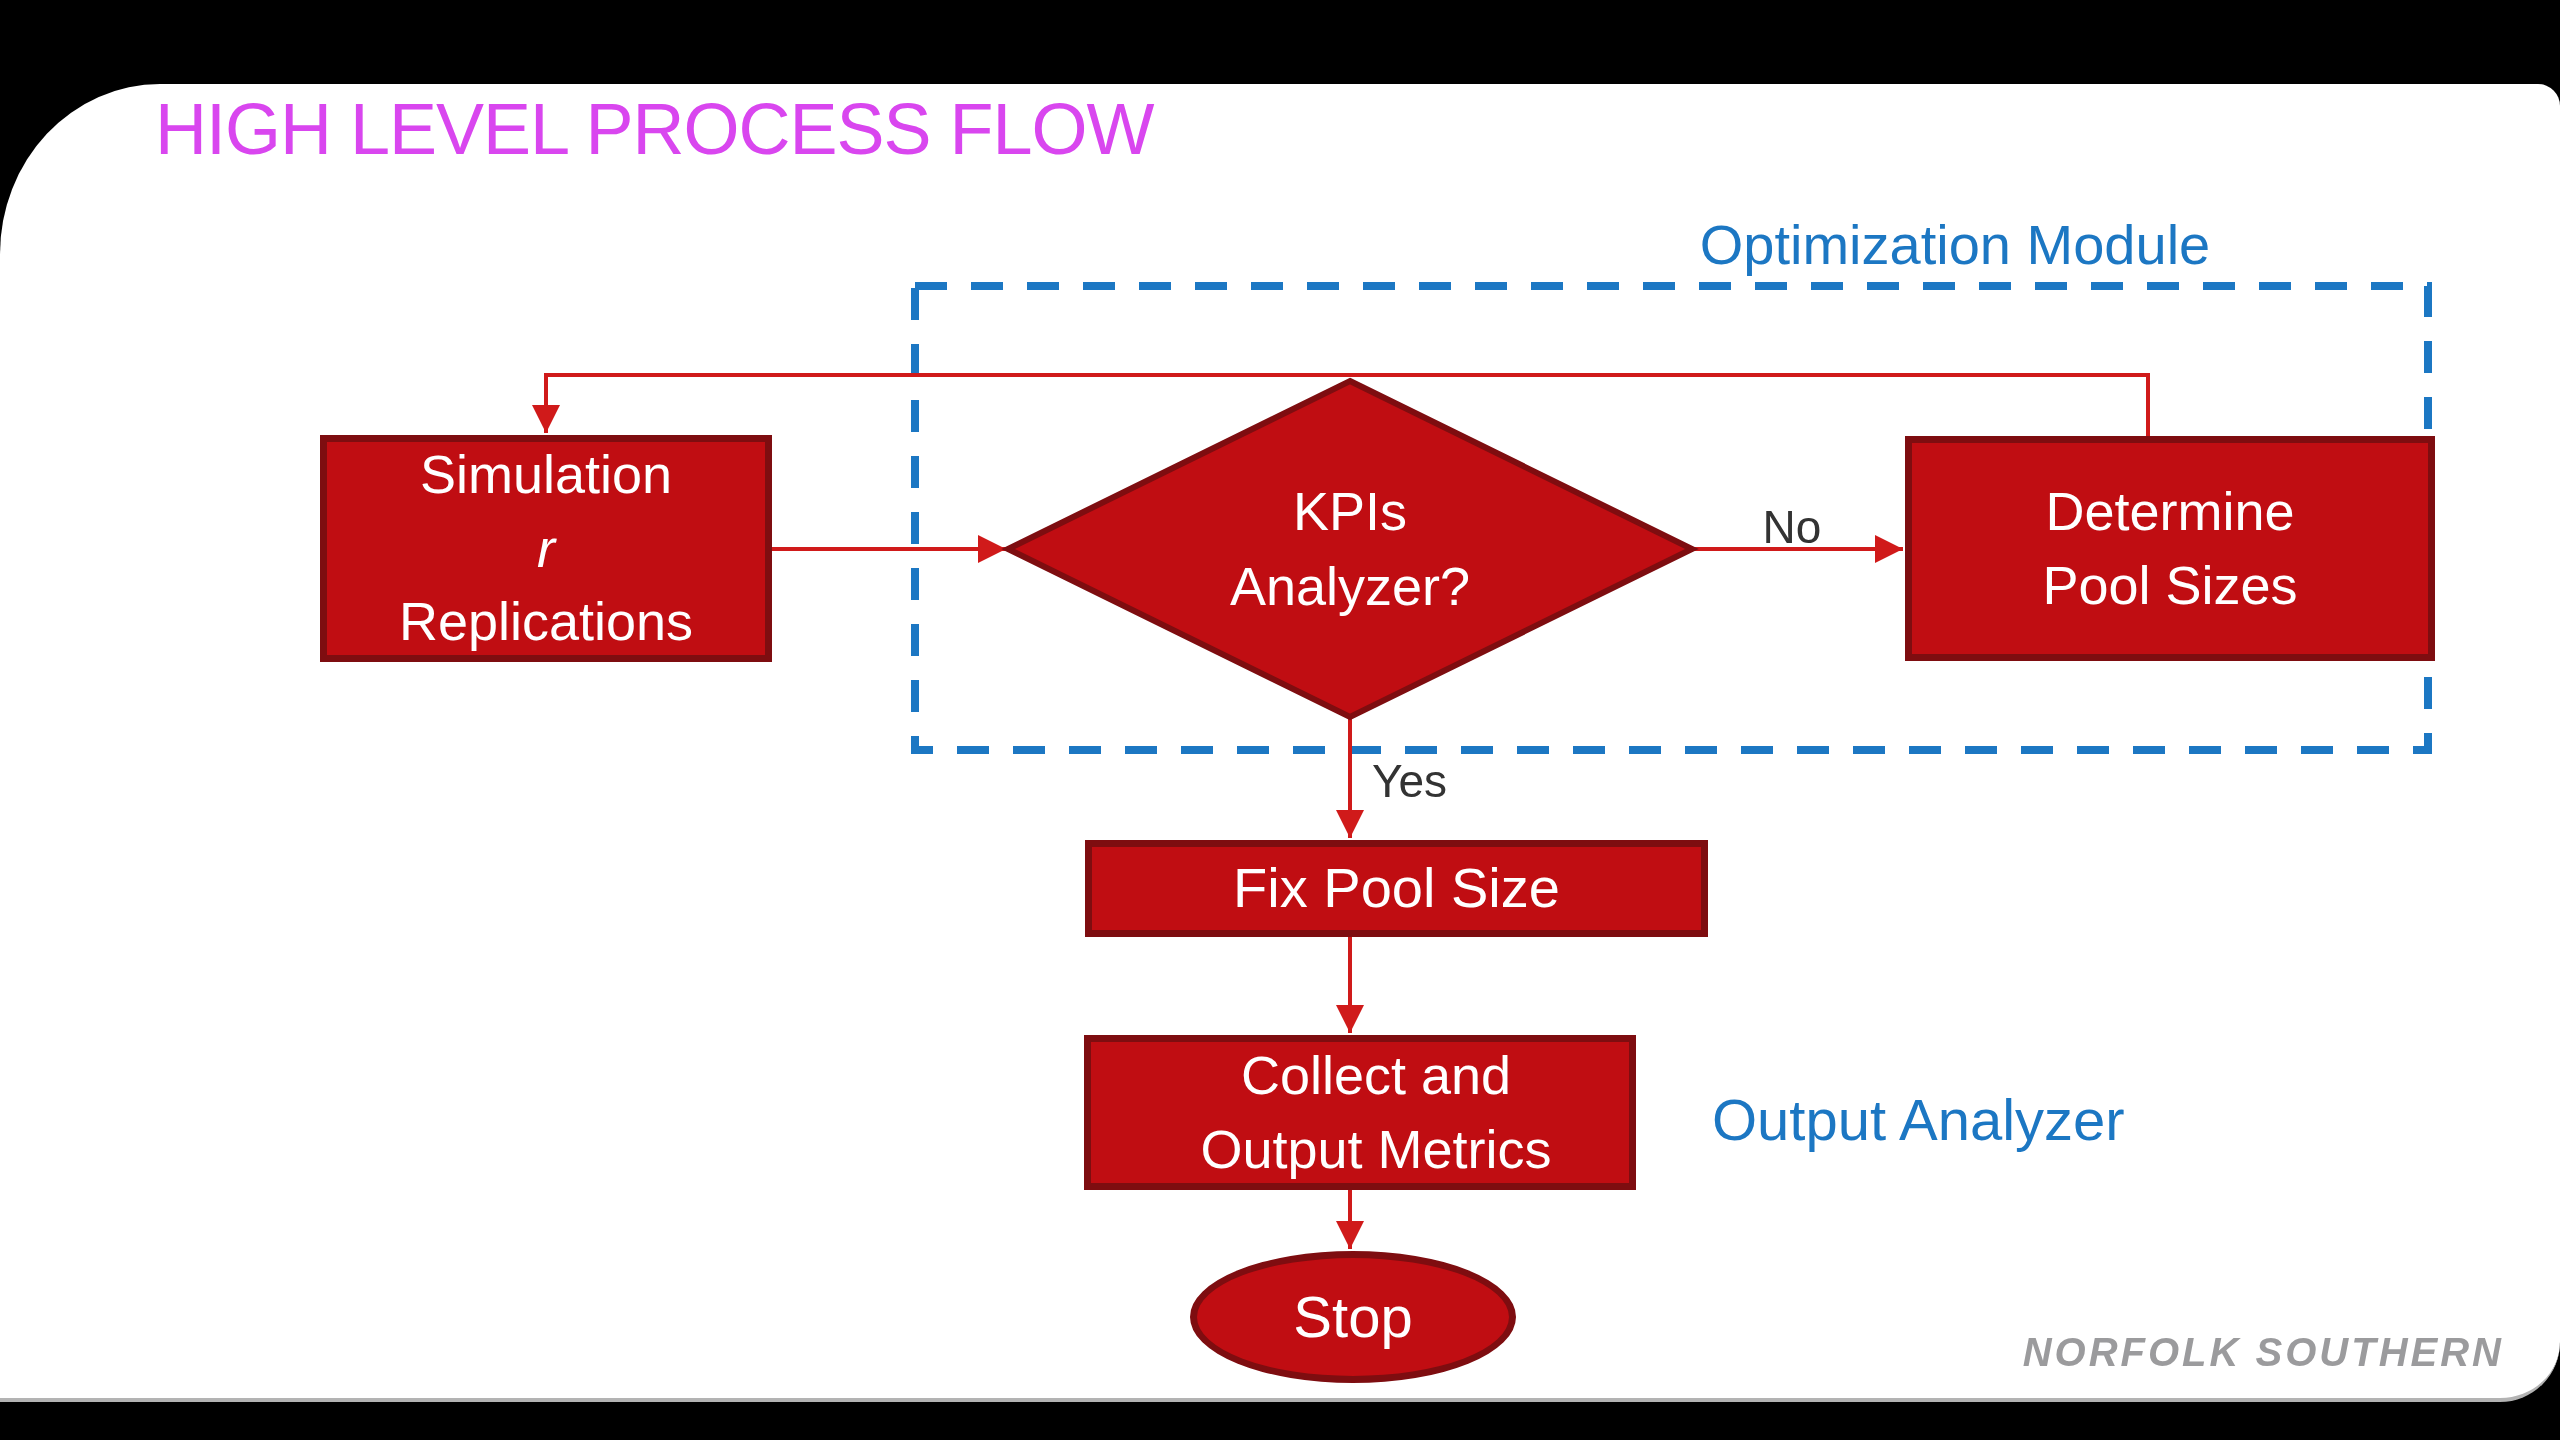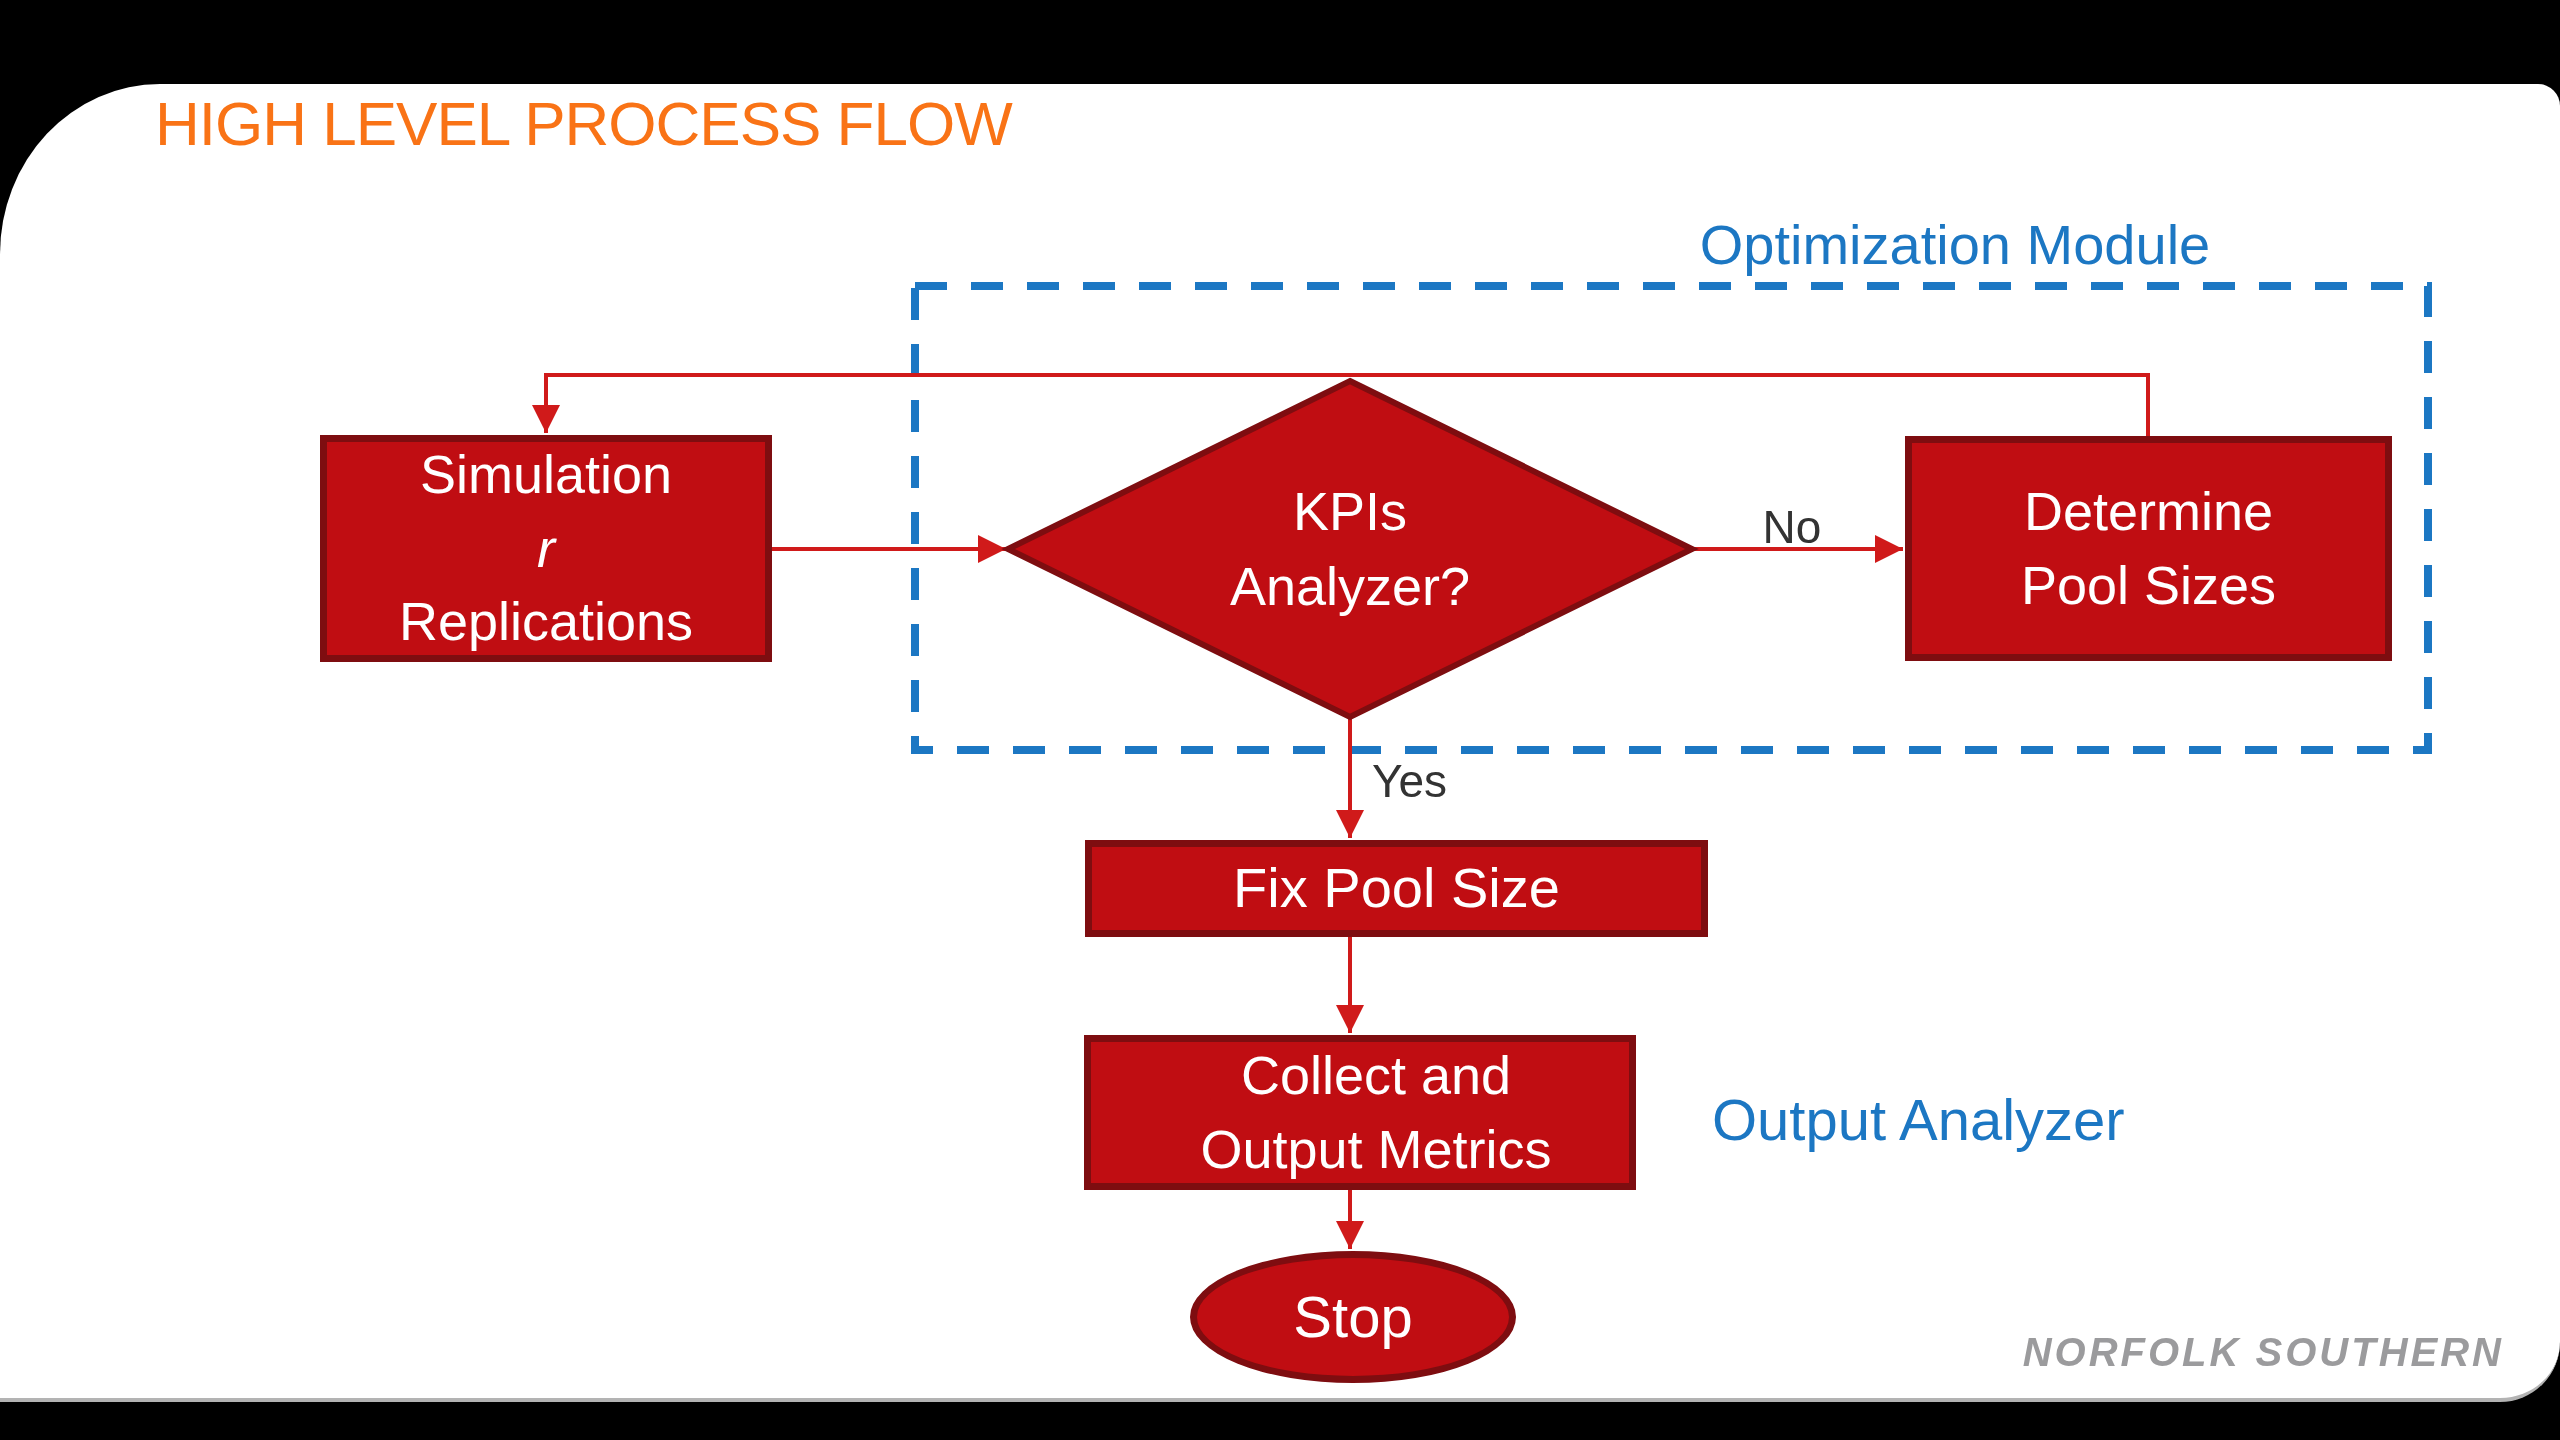--- a/index.html
+++ b/index.html
@@ -12,35 +12,35 @@
     background:#ffffff;
     border-top-left-radius:160px 170px;
     border-top-right-radius:22px;
     border-bottom-right-radius:60px;
     border-bottom:4px solid #b3b3b3;
     box-sizing:border-box;
   }
   .connectors{position:absolute;left:0;top:0;width:2560px;height:1440px;}
   .page-title{
     position:absolute;left:155px;top:88px;
-    font-size:62px;letter-spacing:-1px;color:#f97316;white-space:nowrap;
+    font-size:72px;letter-spacing:-1px;color:#d946ef;white-space:nowrap;
   }
   .blue-label{
     position:absolute;color:#1C77C3;white-space:nowrap;
   }
   .opt-label{left:1655px;top:212px;width:600px;text-align:center;font-size:56px;}
   .out-label{left:1712px;top:1086px;font-size:58px;}
   .node{
     position:absolute;display:flex;flex-direction:column;
     align-items:center;justify-content:center;
     background:#C00D12;border:7px solid #7E0D10;box-sizing:border-box;
     color:#fff;font-size:54px;line-height:1.36;text-align:center;
   }
   .node-sim{left:320px;top:435px;width:452px;height:227px;}
-  .node-det{left:1905px;top:436px;width:487px;height:225px;}
+  .node-det{left:1905px;top:436px;width:530px;height:225px;}
   .node-fix{left:1085px;top:840px;width:623px;height:97px;font-size:56px;}
   .node-col{left:1084px;top:1035px;width:552px;height:155px;padding-left:32px;}
   .node-stop{
     left:1190px;top:1251px;width:326px;height:132px;
     border-radius:50%;font-size:58px;
   }
   .diamond-text{
     position:absolute;left:1008px;top:381px;width:684px;height:336px;
     display:flex;flex-direction:column;align-items:center;justify-content:center;
     color:#fff;font-size:54px;line-height:1.38;text-align:center;

